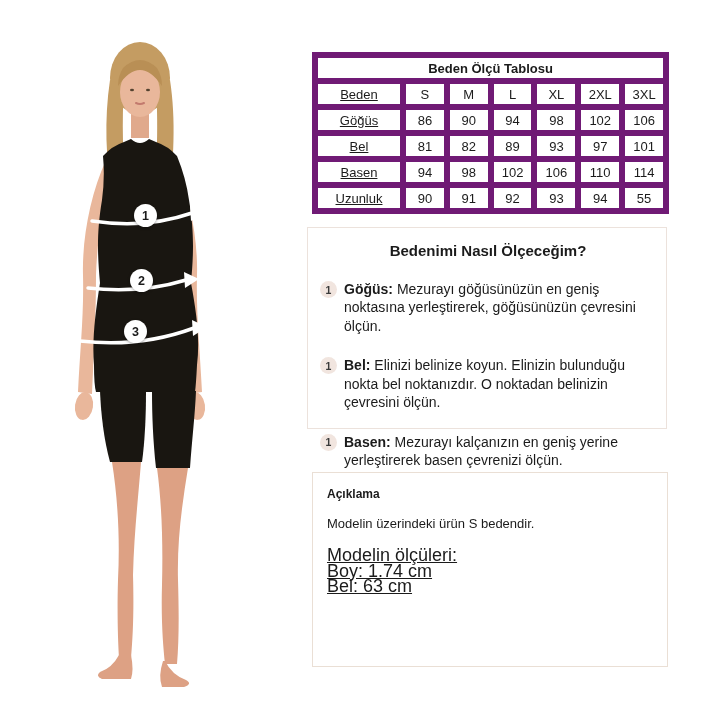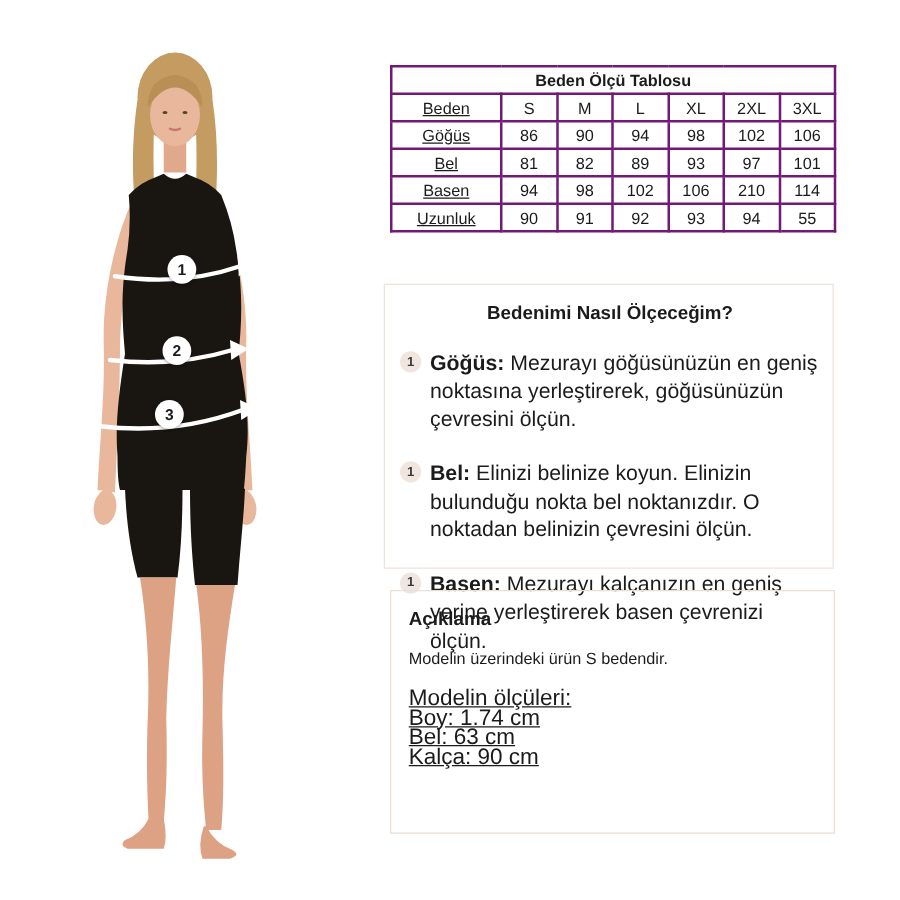--- a/index.html
+++ b/index.html
@@ -18,49 +18,49 @@
     font-size:12.5px;font-weight:bold;color:#1b1b1b;
   }
   .marker1{left:134px;top:204px;}
   .marker2{left:130px;top:269px;}
   .marker3{left:124px;top:320px;}
 
   
   .size-table-box{position:absolute;left:312px;top:52px;width:357px;}
   table.size-table{border-collapse:collapse;width:100%;table-layout:fixed;}
   table.size-table td{
-    border:2px solid #701a75;font-size:13px;height:20px;
+    border:6px solid #701a75;font-size:13px;height:20px;
     text-align:center;padding:0;vertical-align:middle;
   }
   td.title-cell{font-weight:bold;font-size:14.5px;height:25px;}
   td.label-cell{text-align:left;padding-left:9px;text-decoration:underline;}
   col.c-label{width:88px;}
 
   
   .howto-box{
-    position:absolute;left:307px;top:227px;width:360px;height:228px;
+    position:absolute;left:307px;top:227px;width:360px;height:202px;
     border:1px solid #ece2dc;box-sizing:border-box;
     padding:12px 10px 0 12px;
   }
   .howto-title{text-align:center;font-weight:bold;font-size:15px;margin:2px 0 0;}
   .howto-item{display:flex;gap:7px;align-items:flex-start;margin-top:21px;}
   .badge{
     flex:0 0 17px;width:17px;height:17px;border-radius:50%;
     background:#f1e5df;color:#3a3a3a;font-size:10.5px;font-weight:bold;
     display:flex;align-items:center;justify-content:center;margin-top:1px;
   }
-  .howto-text{margin:0;font-size:17px;line-height:1.32;}
+  .howto-text{margin:0;font-size:14px;line-height:1.32;}
 
   
   .desc-box{
     position:absolute;left:312px;top:472px;width:356px;height:195px;
     border:1px solid #eadfd5;box-sizing:border-box;
     padding:14px 12px 0 14px;
   }
-  .desc-title{font-weight:bold;font-size:15px;margin:0;}
+  .desc-title{font-weight:bold;font-size:12px;margin:0;}
   .desc-note{margin:15px 0 0;font-size:13px;}
   .desc-lines{margin-top:17px;font-size:18px;line-height:15.5px;text-decoration:underline;}
   .desc-lines div{margin:0;}
 </style>
 </head>
 <body>
 
 <div class="figure-wrap">
   <svg width="300" height="720" viewBox="0 0 300 720">
 
@@ -166,21 +166,21 @@
       <td>93</td>
       <td>97</td>
       <td>101</td>
     </tr>
     <tr>
       <td class="label-cell">Basen</td>
       <td>94</td>
       <td>98</td>
       <td>102</td>
       <td>106</td>
-      <td>210</td>
+      <td>110</td>
       <td>114</td>
     </tr>
     <tr>
       <td class="label-cell">Uzunluk</td>
       <td>90</td>
       <td>91</td>
       <td>92</td>
       <td>93</td>
       <td>94</td>
       <td>55</td>
@@ -208,15 +208,14 @@
   </div>
 </div>
 
 <div class="desc-box">
   <p class="desc-title">Açıklama</p>
   <p class="desc-note">Modelin üzerindeki ürün S bedendir.</p>
   <div class="desc-lines">
     <div>Modelin ölçüleri:</div>
     <div>Boy: 1.74 cm</div>
     <div>Bel: 63 cm</div>
-    <div>Kalça: 90 cm</div>
   </div>
 </div>
 
 </body></html>

